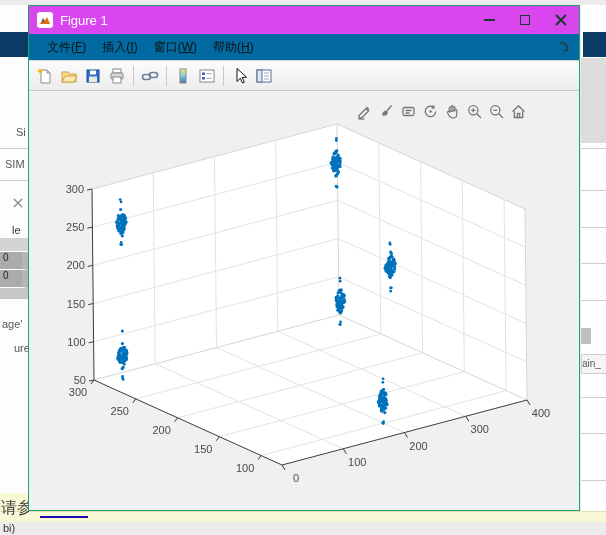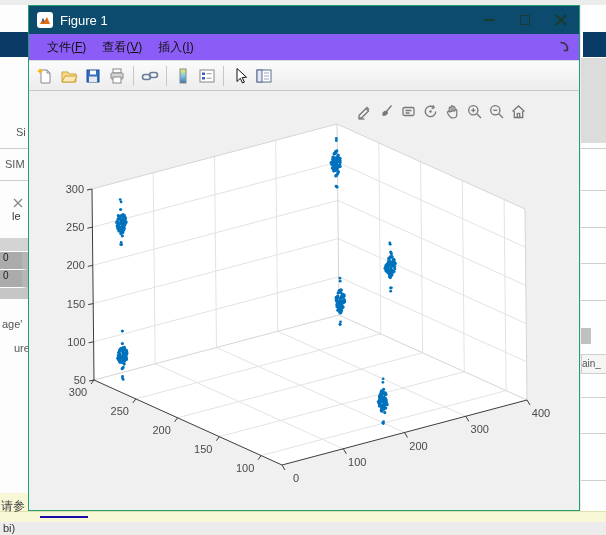--- a/index.html
+++ b/index.html
@@ -19,40 +19,40 @@
     font-size:10px;color:#222;padding-left:3px;border-right:6px solid #b6b6b6;}
   .lt-ftr{height:11px;background:#c6c6c6;}
   .desk-right{position:absolute;left:581px;top:5px;width:25px;height:506px;background:#fff;}
   .gray-block{position:absolute;left:581px;top:58px;width:25px;height:85px;background:#dcdcdc;}
   .tabfrag{position:absolute;left:581px;top:354px;width:25px;height:18px;background:#f5f5f5;
     border:1px solid #cfcfcf;font-size:10px;color:#555;overflow:hidden;line-height:17px;}
   .graybox{position:absolute;left:581px;top:328px;width:10px;height:16px;background:#c0c0c0;}
   .yellow-strip{position:absolute;left:0;top:511px;width:606px;height:10px;background:#f8f8d6;border-top:1px solid #e0e0b0;}
   .yellow-corner{position:absolute;left:0;top:493px;width:28px;height:19px;background:#f8f8d6;}
   .link-bar{position:absolute;left:40px;top:516px;width:48px;height:2px;background:#1a0dab;}
-  .ref-text{position:absolute;left:1px;top:498px;font-size:12px;color:#444;}
+  .ref-text{position:absolute;left:1px;top:498px;font-size:16px;color:#444;}
   .code-text{position:absolute;left:3px;top:522px;font-size:11px;color:#333;}
   
   .fig-window{position:absolute;left:28px;top:5px;width:552px;height:506px;
     border:1px solid #1ea06f;background:#f0f0f0;display:flex;flex-direction:column;box-sizing:border-box;}
-  .titlebar{height:28px;background:#0c4a6e;display:flex;align-items:center;flex:0 0 auto;}
+  .titlebar{height:28px;background:#d946ef;display:flex;align-items:center;flex:0 0 auto;}
   .app-icon{width:16px;height:16px;margin:0 7px 0 8px;background:#fff;border-radius:3px;
     display:flex;align-items:center;justify-content:center;flex:0 0 auto;}
   .title-text{color:#fff;font-size:13px;flex:1 1 auto;}
   .winbtn{width:36px;height:28px;display:flex;align-items:center;justify-content:center;
     cursor:default;flex:0 0 auto;}
   .glyph-min{width:11px;height:0;border-top:2px solid #1b3b2e;}
   .glyph-max{width:10px;height:10px;border:1.6px solid #1b3b2e;box-sizing:border-box;}
   .glyph-close{position:relative;width:12px;height:12px;}
   .glyph-close:before,.glyph-close:after{content:"";position:absolute;left:-1px;top:5px;
     width:14px;height:2px;background:#1b3b2e;}
   .glyph-close:before{transform:rotate(45deg);}
   .glyph-close:after{transform:rotate(-45deg);}
   
-  .menubar{height:26px;background:#8b5cf6;border-bottom:1px solid #d9d9d9;display:flex;
+  .menubar{height:26px;background:#0369a1;border-bottom:1px solid #d9d9d9;display:flex;
     align-items:center;padding-left:10px;flex:0 0 auto;position:relative;}
   .menu-item{font-size:12px;color:#111;padding:4px 8px;cursor:default;}
   .dock-arrow{position:absolute;right:8px;top:6px;}
   
   .toolbar{height:29px;background:linear-gradient(#fbfbfb,#ededed);border-bottom:1px solid #c9c9c9;
     display:flex;align-items:center;padding-left:4px;flex:0 0 auto;}
   .tbtn{width:24px;height:24px;display:flex;align-items:center;justify-content:center;}
   .tsep{width:1px;height:20px;background:#c8c8c8;margin:0 4px;}
   
   .canvas{position:relative;flex:1 1 auto;background:#f0f0f0;}
@@ -71,21 +71,21 @@
     <div class="navy navy-l"></div>
     <div class="navy navy-r"></div>
 
     <span class="frag" style="left:16px;top:126px;">Si</span>
     <div class="hline" style="left:0;top:148px;width:28px;"></div>
     <span class="frag" style="left:5px;top:158px;">SIM</span>
     <div class="hline" style="left:0;top:180px;width:28px;"></div>
     <svg class="frag" style="left:13px;top:198px;" width="10" height="10">
       <path d="M1 1l8 8M9 1l-8 8" stroke="#8a8a8a" stroke-width="1.4"></path>
     </svg>
-    <span class="frag" style="left:12px;top:210px;color:#333;">le</span>
+    <span class="frag" style="left:12px;top:224px;color:#333;">le</span>
     <div class="lt-table">
       <div class="lt-hdr"></div>
       <div class="lt-row">0</div>
       <div class="lt-row">0</div>
       <div class="lt-ftr"></div>
     </div>
     <span class="frag" style="left:2px;top:318px;">age'</span>
     <span class="frag" style="left:14px;top:342px;">ure_</span>
 
     <div class="gray-block"></div>
@@ -124,22 +124,23 @@
           <div class="glyph-max"></div>
         </div>
       <div class="winbtn">
           <div class="glyph-close"></div>
         </div>
     </div>
 
     <div class="menubar">
 
       <span class="menu-item">文件(<u>F</u>)</span>
-        <span class="menu-item">查看(<u>V</u>)</span>
         <span class="menu-item">插入(<u>I</u>)</span>
+        <span class="menu-item">窗口(<u>W</u>)</span>
+        <span class="menu-item">帮助(<u>H</u>)</span>
         <svg class="dock-arrow" width="13" height="13" viewBox="0 0 13 13">
         <path d="M2.5 2.5 C7 2.5 9.5 5 9.5 9.5" fill="none" stroke="#333" stroke-width="1.4"></path>
         <path d="M9.5 10.5 L5.8 10.5 M9.5 10.5 L9.5 6.8" stroke="#333" stroke-width="1.4"></path>
       </svg>
     </div>
 
     <div class="toolbar">
       <div class="tbtn">
         <svg width="18" height="18" viewBox="0 0 18 18">
           <path d="M5 3h6l3 3v10H5z" fill="#fff" stroke="#8a8a8a"></path>

